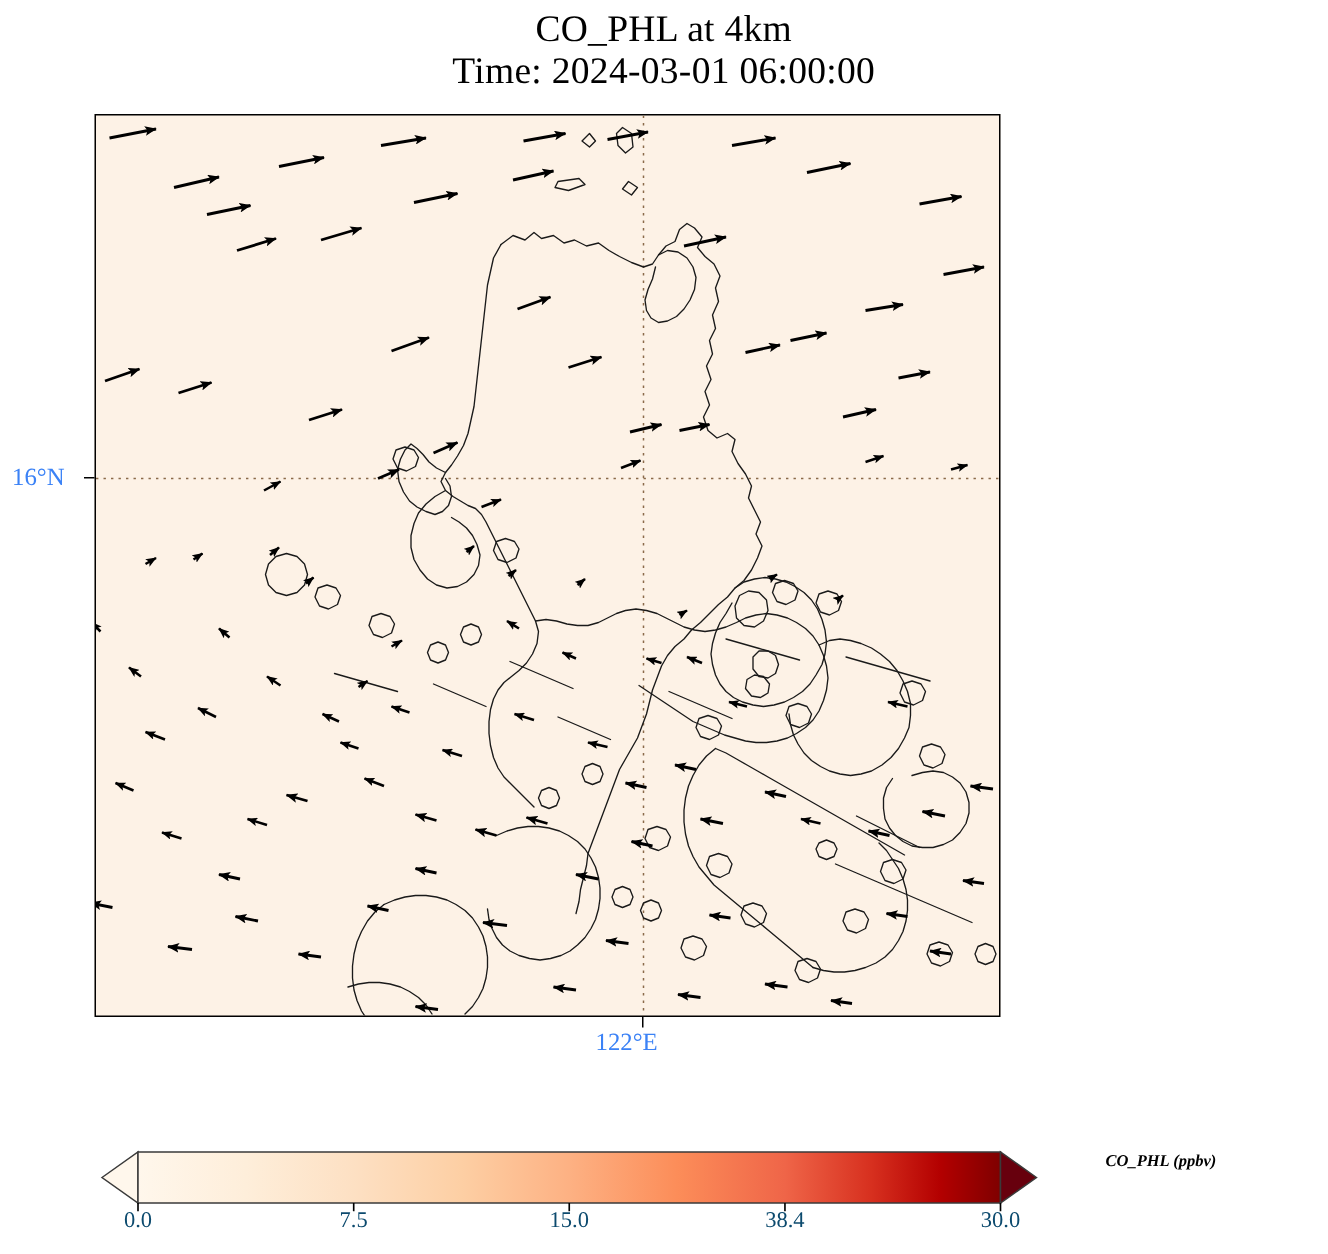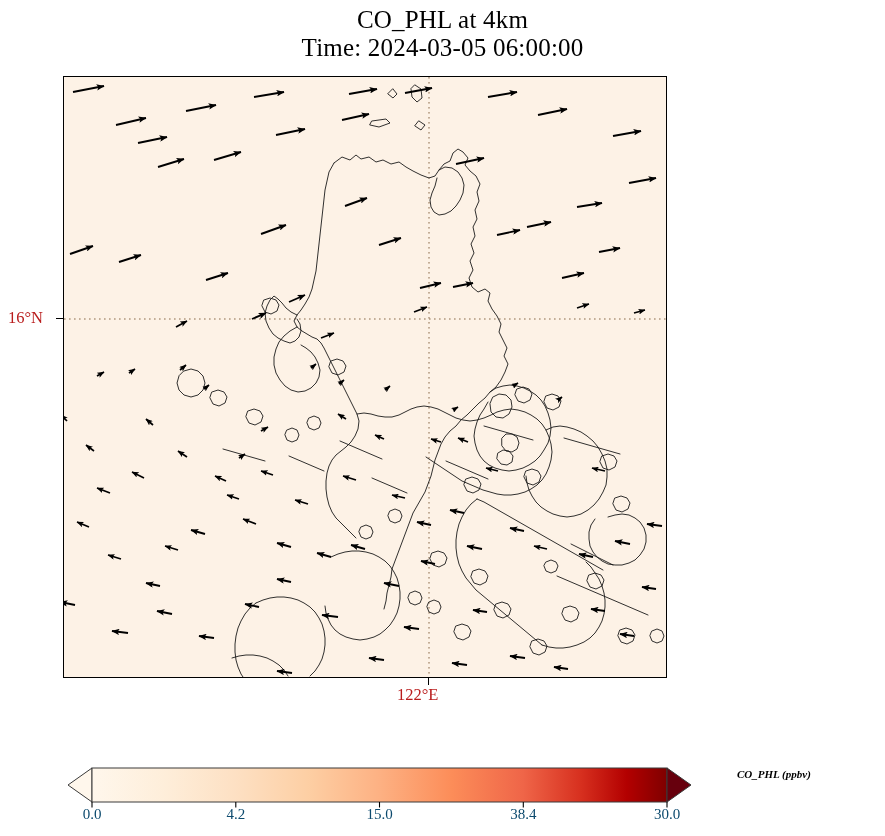--- a/index.html
+++ b/index.html
@@ -46,21 +46,21 @@
     background: #fdf2e6;
     border: 1.3px solid #000000;
     box-sizing: border-box;
     overflow: hidden;
   }
   #map-svg { display: block; }
   
   .axis-label {
     position: absolute;
     font-size: 16.5px;
-    color: #b91c1c;
+    color: #3b82f6;
     white-space: nowrap;
   }
   #ylabel-16n {
     left: 8px;
     top: 308px;
   }
   #xlabel-122e {
     left: 397px;
     top: 685px;
   }
@@ -113,21 +113,21 @@
     white-space: nowrap;
   }
 </style>
 </head>
 <body>
 
 <div id="figure">
 
   <div id="title-block">
     <span class="tline">CO_PHL at 4km</span>
-    <span class="tline">Time: 2024-03-05 06:00:00</span>
+    <span class="tline">Time: 2024-03-01 06:00:00</span>
   </div>
 
   <div id="map-panel">
     <svg id="map-svg" width="604" height="602" viewBox="0 0 604 602" xmlns="http://www.w3.org/2000/svg">
       <defs>
         <marker id="arrowhead" markerWidth="4.2" markerHeight="3.4" refX="3.9" refY="1.7" orient="auto" markerUnits="strokeWidth">
           <path d="M0,0 L4.2,1.7 L0,3.4 L0.9,1.7 Z" fill="#000000"></path>
         </marker>
       </defs>
 
@@ -339,21 +339,21 @@
           <line x1="203.8" y1="40" x2="203.8" y2="45.5"></line>
           <line x1="347.5" y1="40" x2="347.5" y2="45.5"></line>
           <line x1="491.3" y1="40" x2="491.3" y2="45.5"></line>
           <line x1="635.0" y1="40" x2="635.0" y2="45.5"></line>
         </g>
     </svg>
   </div>
 
   <div id="cb-ticklabels">
       <div class="cb-tick-label" style="left: 92px; top: 0px;">0.0</div>
-      <div class="cb-tick-label" style="left: 235.75px; top: 0px;">4.2</div>
+      <div class="cb-tick-label" style="left: 235.75px; top: 0px;">7.5</div>
       <div class="cb-tick-label" style="left: 379.5px; top: 0px;">15.0</div>
       <div class="cb-tick-label" style="left: 523.25px; top: 0px;">38.4</div>
       <div class="cb-tick-label" style="left: 667px; top: 0px;">30.0</div>
     </div>
 
   <div id="colorbar-title">CO_PHL (ppbv)</div>
 
 </div>
 
 </body></html>

